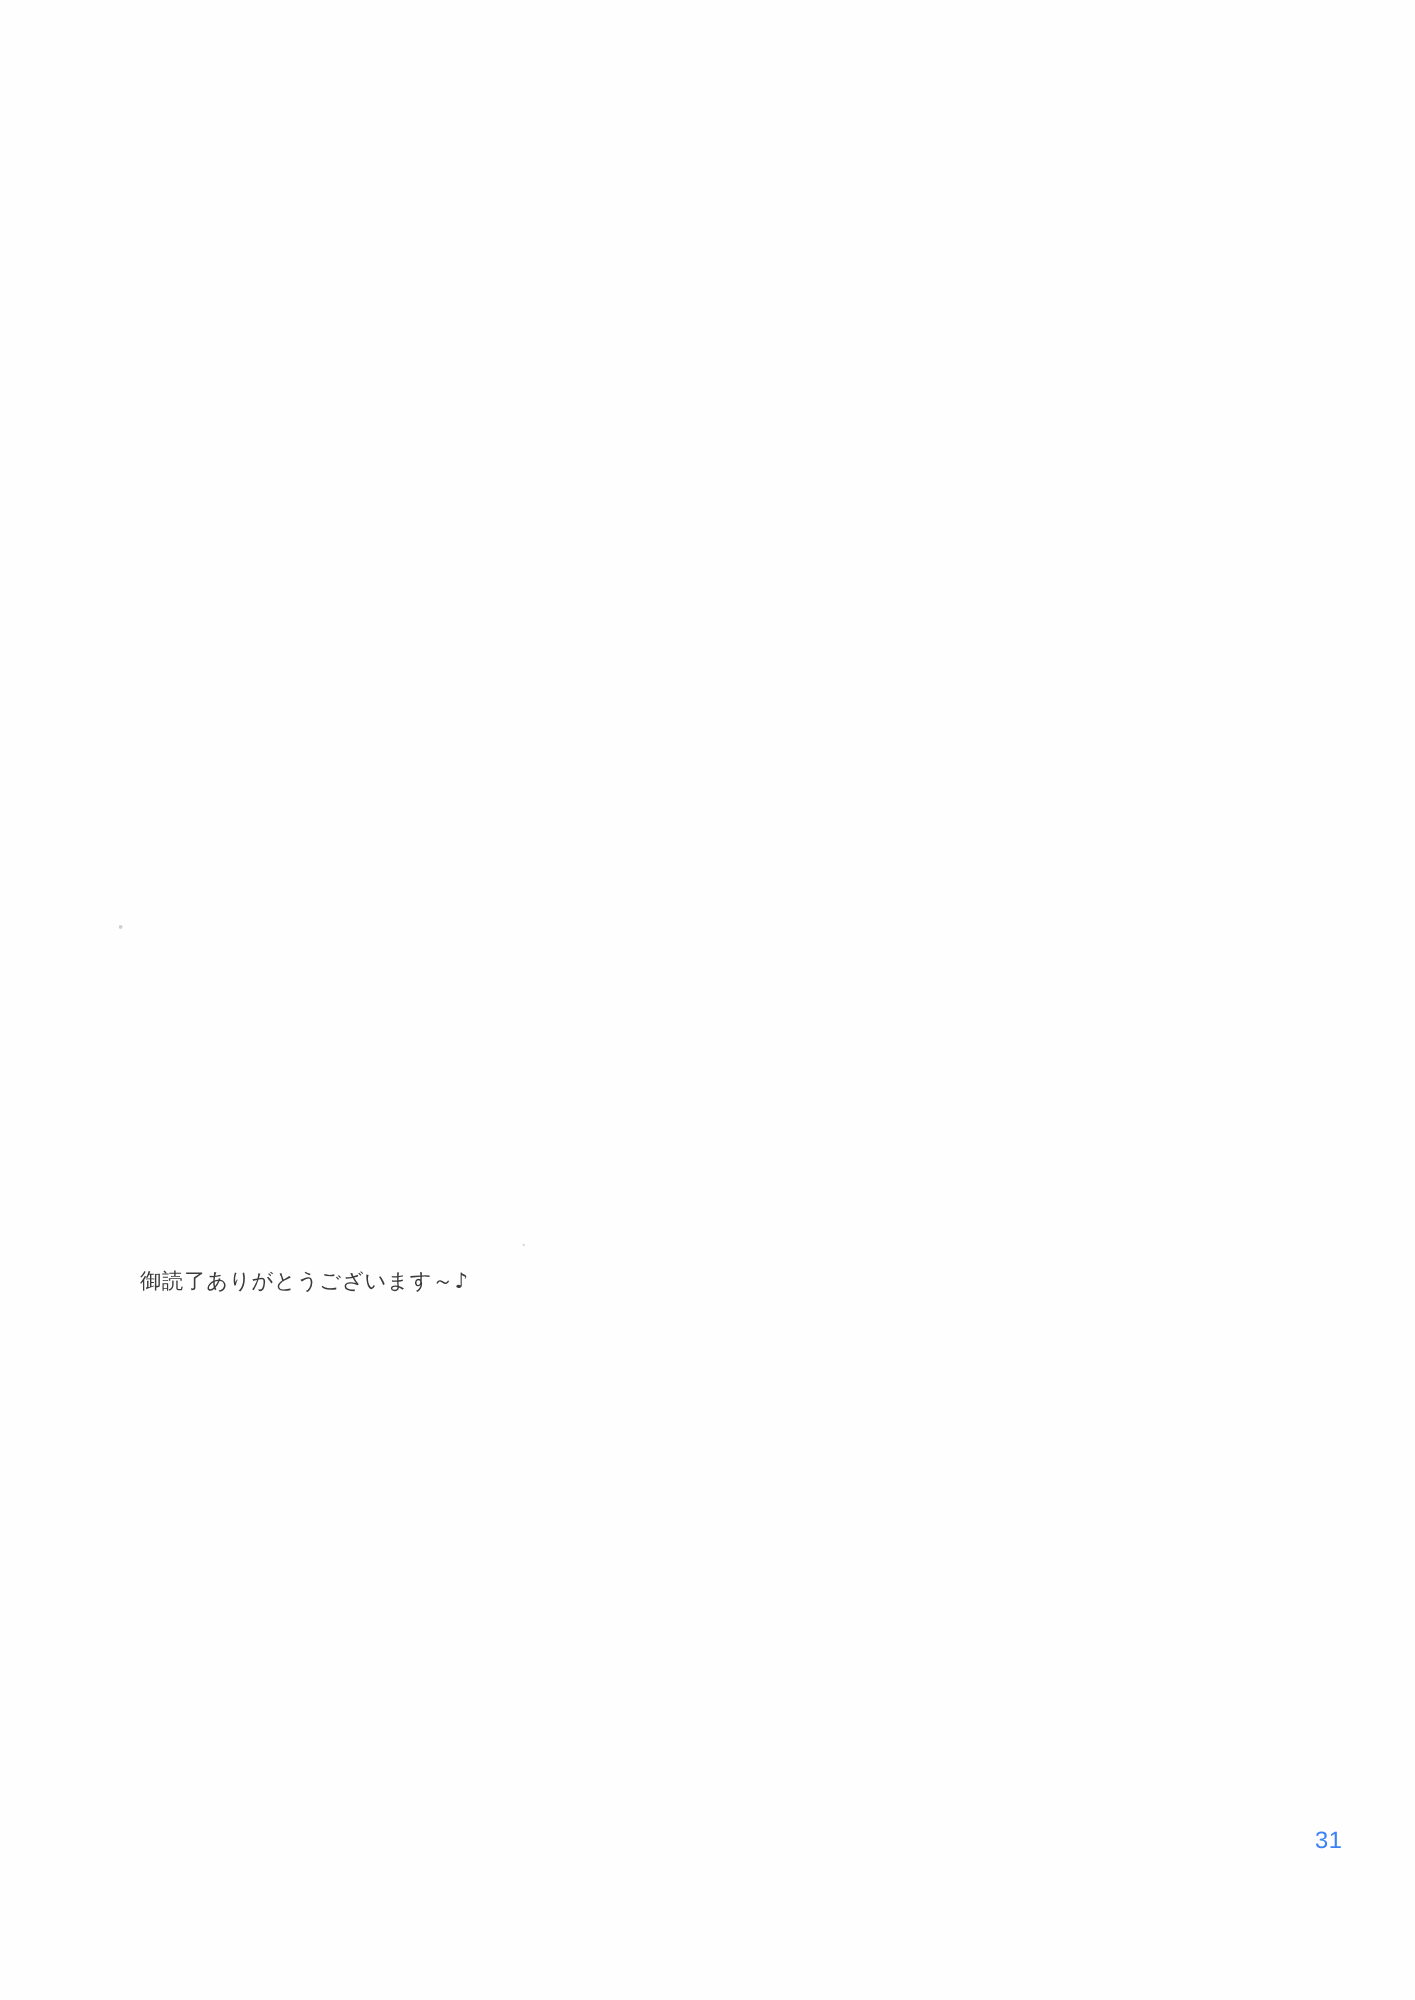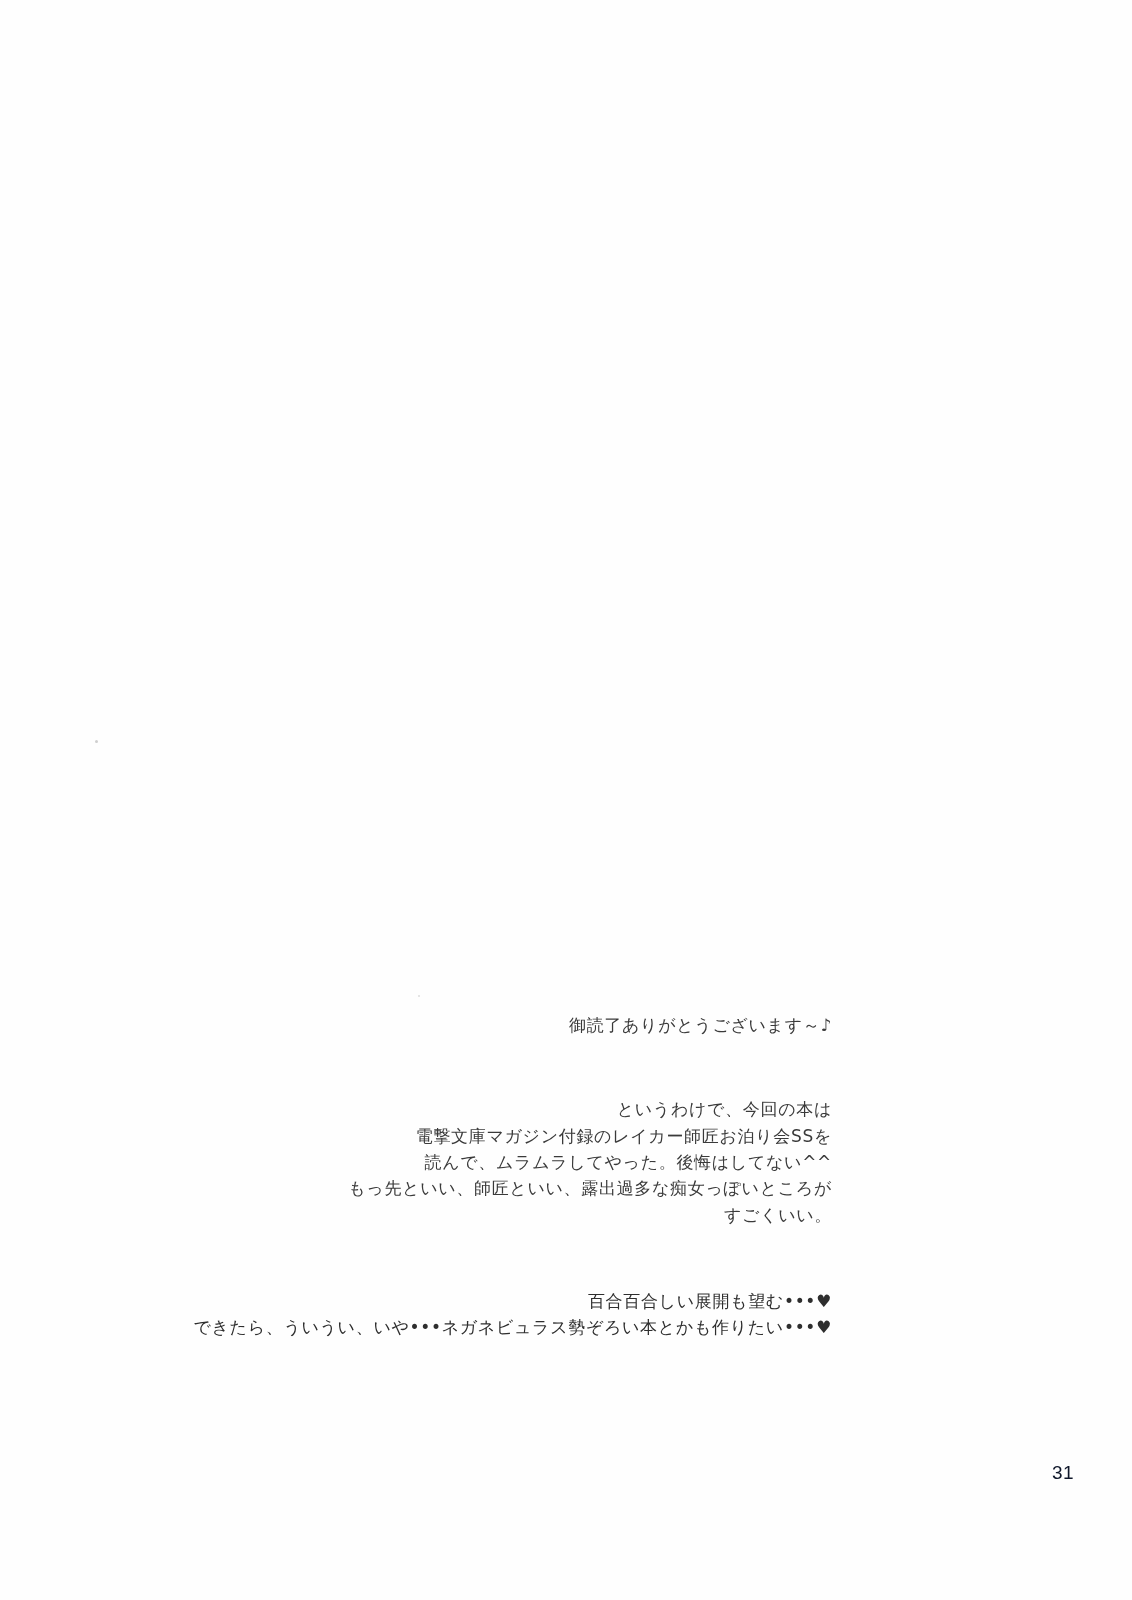--- a/index.html
+++ b/index.html
@@ -12,21 +12,20 @@
     height: 1600px;
     position: relative;
     font-family: "DejaVu Sans", sans-serif;
     color: #2b2b2b;
     overflow: hidden;
   }
   .page {
     position: absolute;
     inset: 0;
     background: #fefefe;
-    text-align: right;
   }
   .afterword {
     position: absolute;
     left: 112px;
     top: 1012px;
     width: 720px;
   }
   .para {
     margin: 0 0 0 0;
     font-size: 17px;
@@ -39,21 +38,21 @@
   .gap-md { height: 26px; }
   .gap-lg { height: 34px; }
   .heart {
     color: #2e2e2e;
   }
   .page-number {
     position: absolute;
     right: 58px;
     top: 1462px;
     font-size: 19px;
-    color: #0f172a;
+    color: #3b82f6;
     font-family: "Liberation Sans", sans-serif;
     letter-spacing: 0.02em;
   }
   .speck {
     position: absolute;
     left: 95px;
     top: 740px;
     width: 3px;
     height: 3px;
     background: #cfcfcf;
@@ -75,26 +74,19 @@
 <div class="page">
 
   <div class="speck"></div>
   <div class="speck2"></div>
 
   <div class="afterword">
     <p class="para">御読了ありがとうございます～♪</p>
     <div class="gap-md"></div>
     <div class="gap-sm"></div>
     <div class="gap-sm"></div>
-    <p class="para">というわけで、今回の本は
-電撃文庫マガジン付録のレイカー師匠お泊り会SSを
-読んで、ムラムラしてやった。後悔はしてない^^
-もっ先といい、師匠といい、露出過多な痴女っぽいところが
-すごくいい。</p>
     <div class="gap-lg"></div>
     <div class="gap-md"></div>
-    <p class="para heart">百合百合しい展開も望む•••♥
-できたら、ういうい、いや•••ネガネビュラス勢ぞろい本とかも作りたい•••♥</p>
   </div>
 
   <div class="page-number">31</div>
 
 </div>
 
 </body></html>

